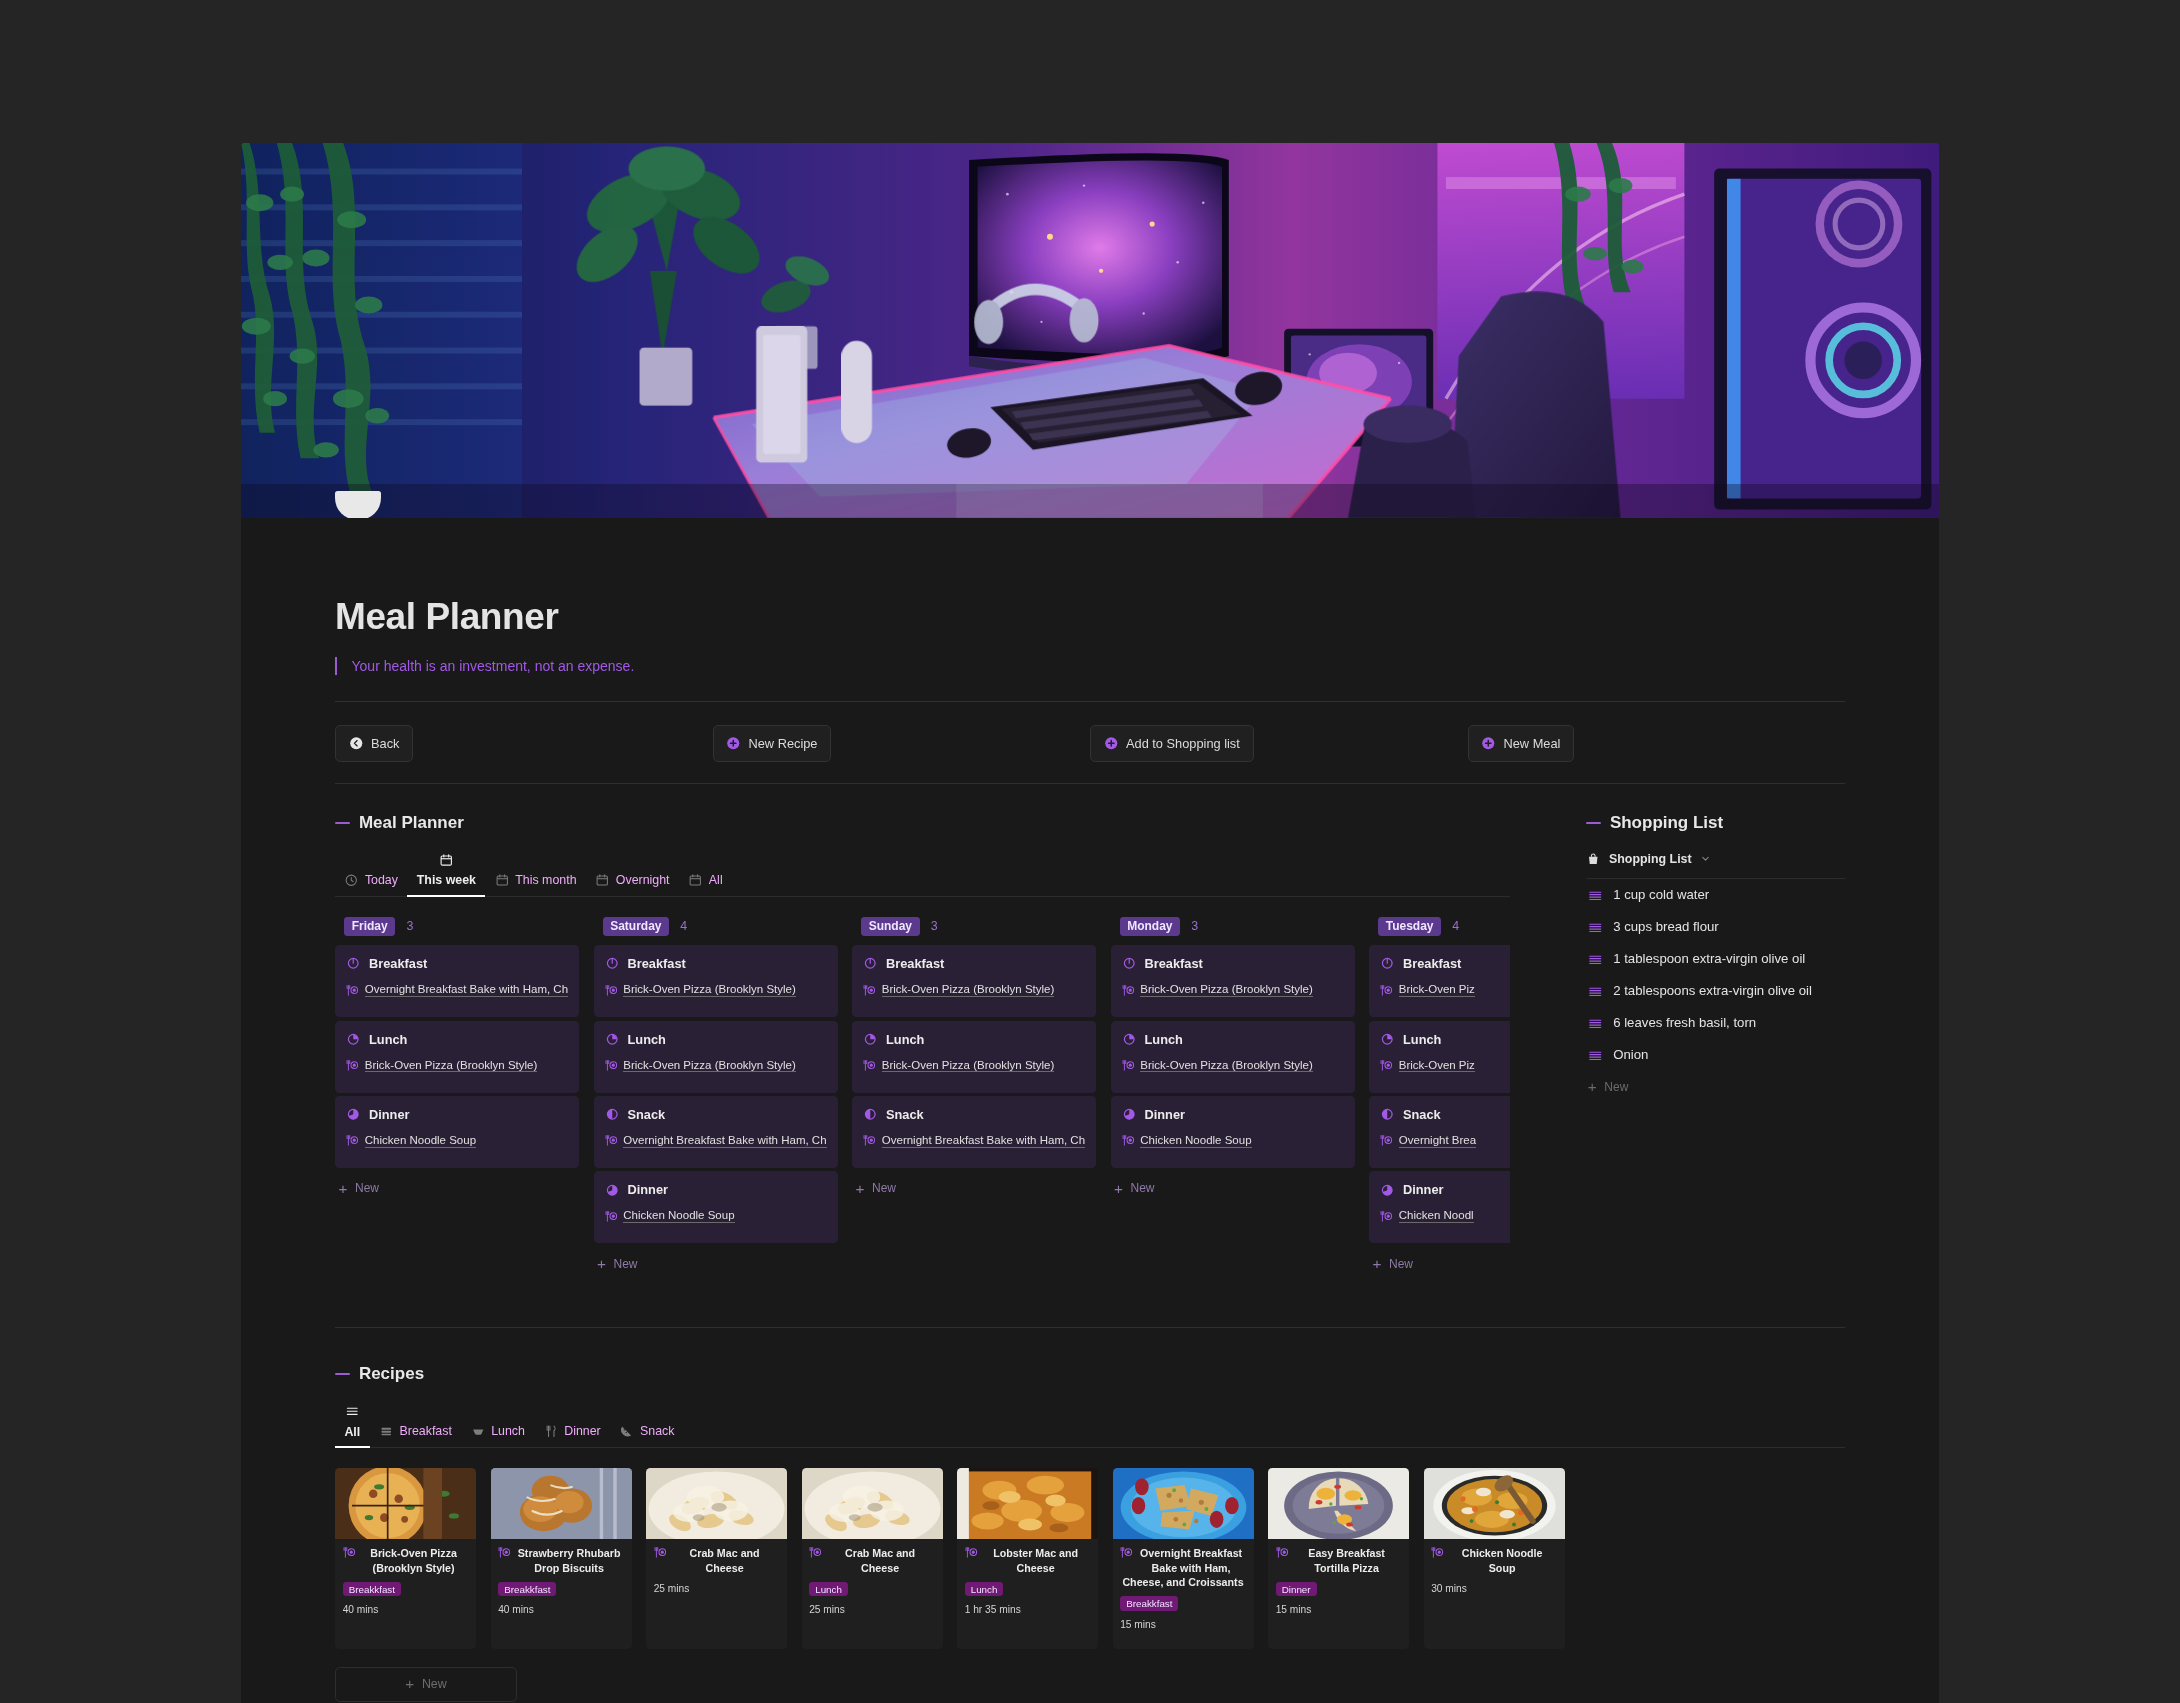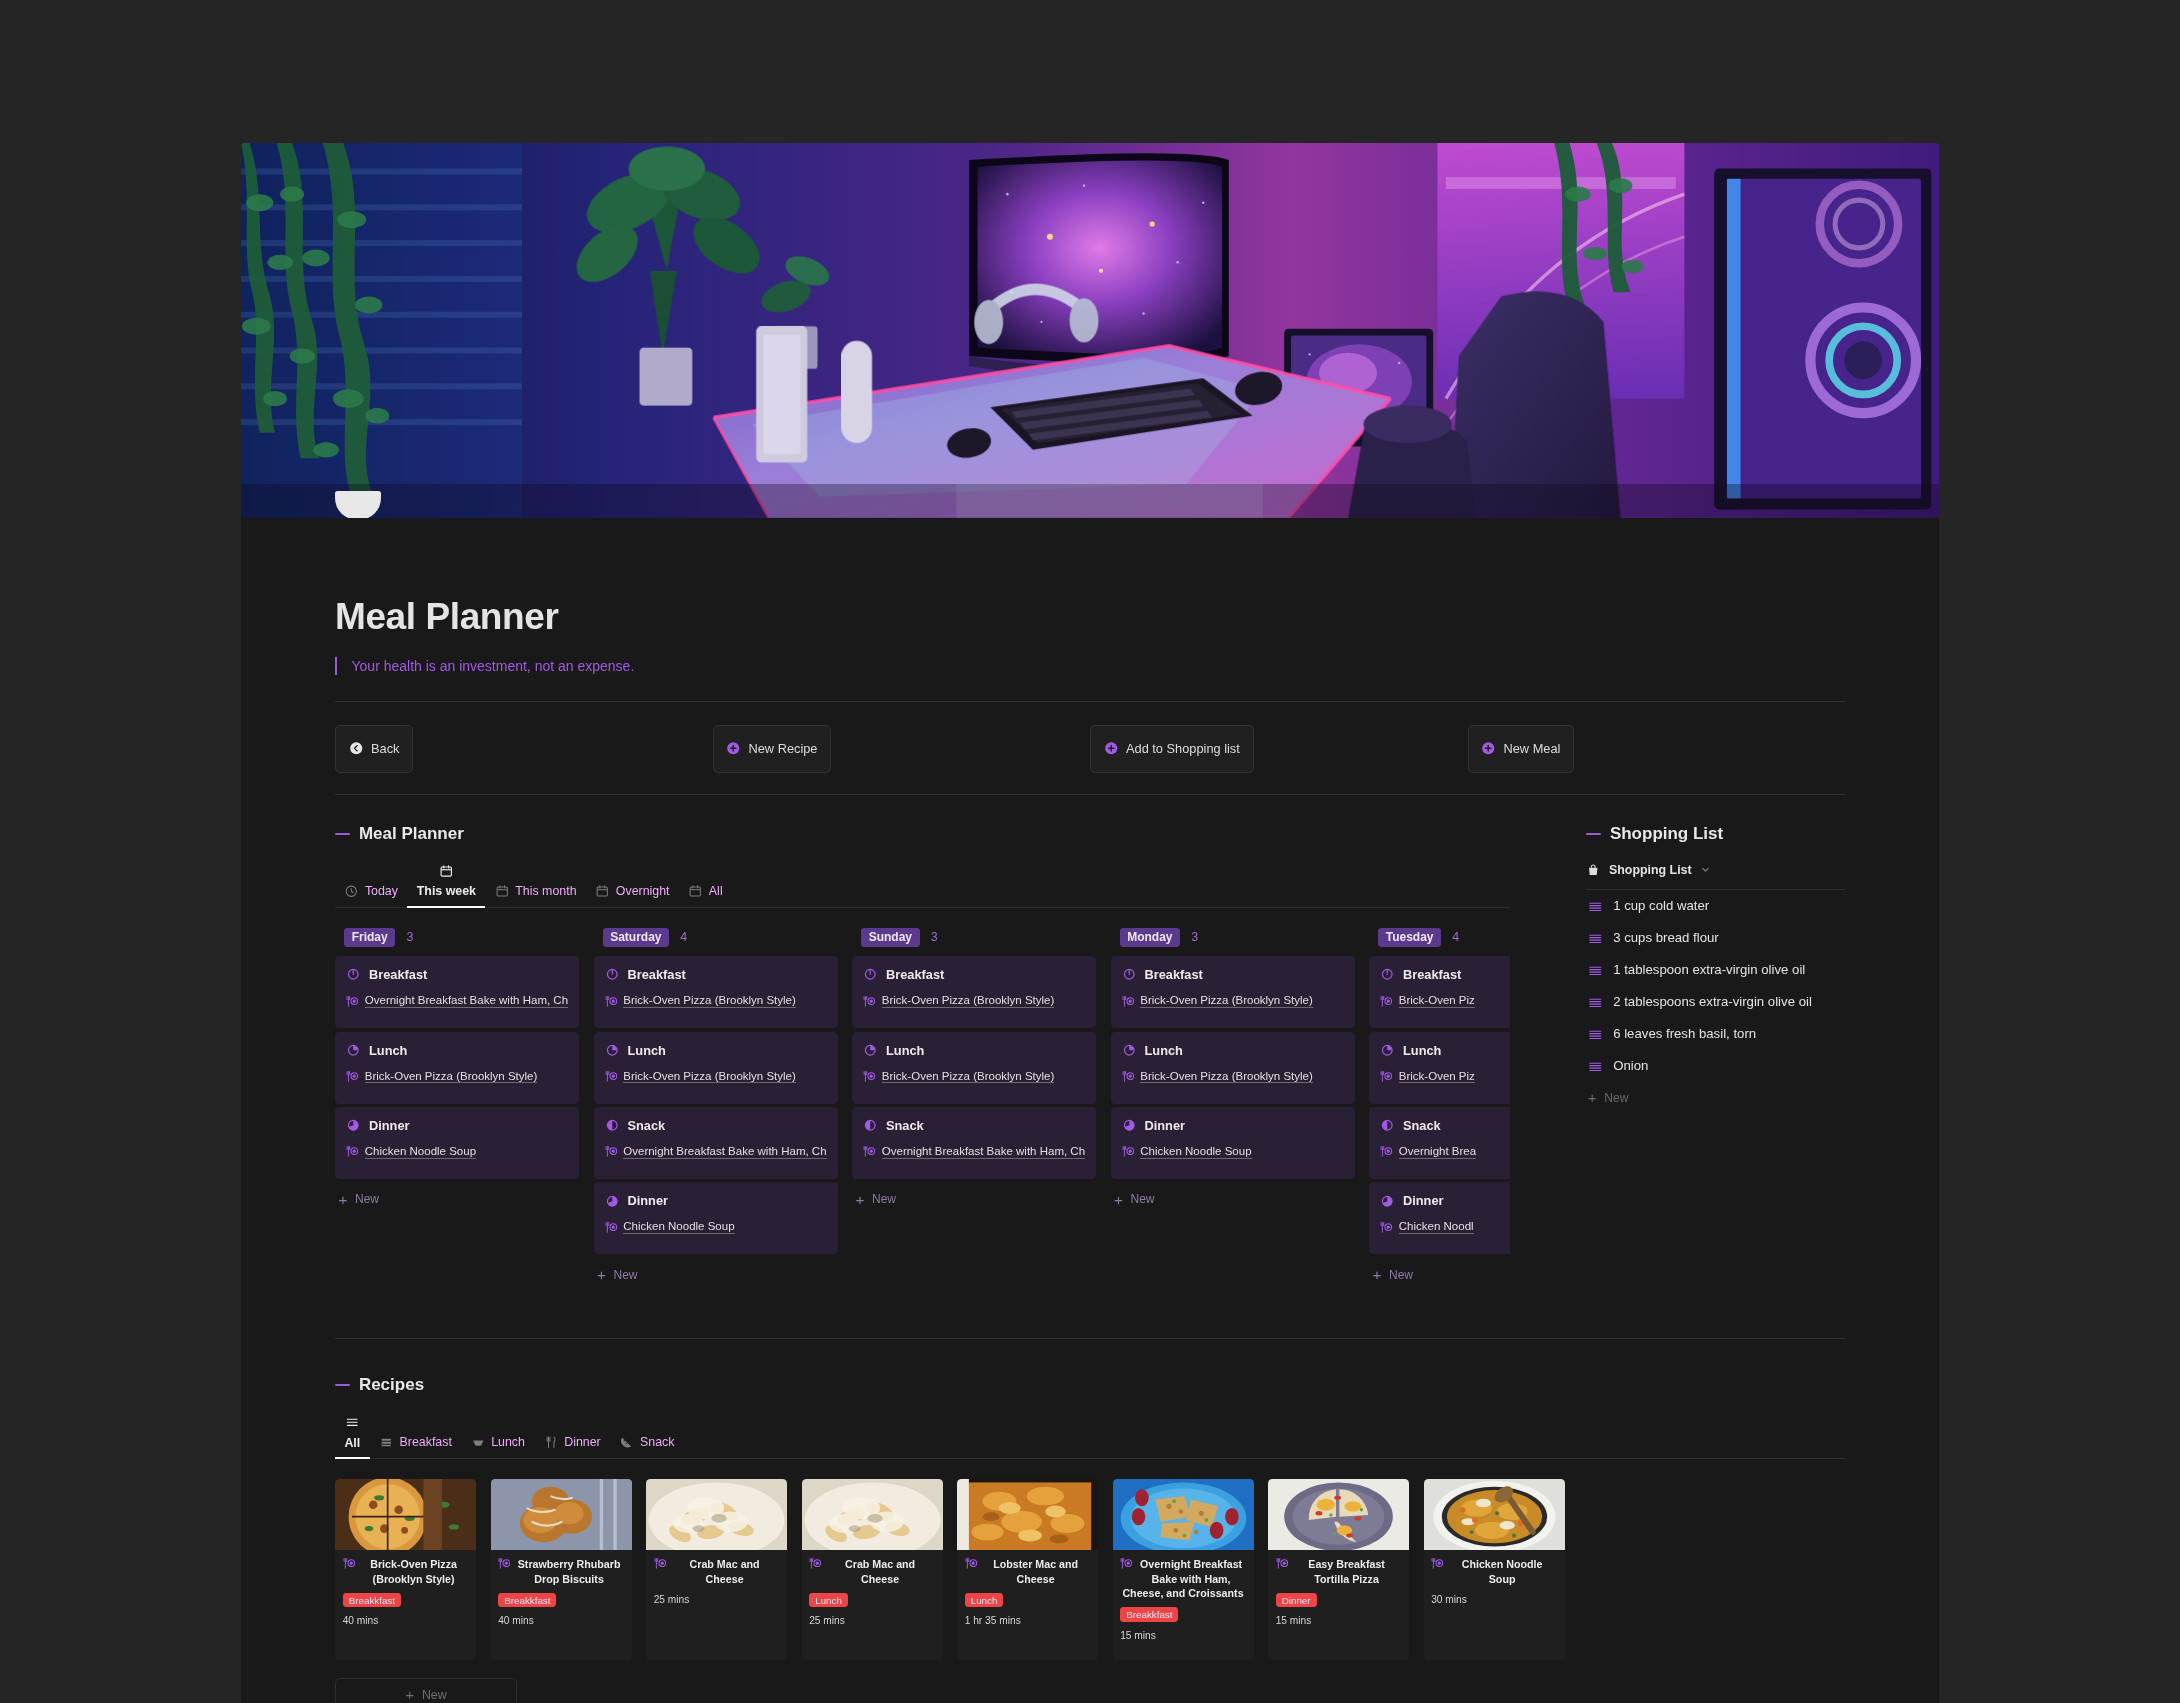--- a/index.html
+++ b/index.html
@@ -75,21 +75,21 @@
   
   .actionbar {
     display: flex;
     padding: 23px 0 21px 0;
   }
   .actionbar .slot { flex: 1; display: flex; }
   .btn {
     display: inline-flex;
     align-items: center;
     gap: 7.7px;
-    height: 48px;
+    height: 37px;
     padding: 0 12.8px;
     background: #202020;
     border: 0.9px solid #333;
     border-radius: 5.1px;
     color: #dcdcdc;
     font-size: 12.8px;
     white-space: nowrap;
   }
   .ico { width: 14.5px; height: 14.5px; flex: 0 0 14.5px; display:block; }
 
@@ -224,21 +224,21 @@
     font-size: 10.7px;
     font-weight: bold;
     color: #ececec;
     line-height: 1.35;
     text-align: center;
   }
   .rc-title .fi { float: left; margin-right: 3.4px; }
   .rc-tag {
     display: inline-block;
     margin-top: 6.8px;
-    background: #ef4444;
+    background: #701a75;
     color: #f0e6ff;
     font-size: 9.8px;
     padding: 1.7px 6px;
     border-radius: 3.4px;
   }
   .rc-time { margin-top: 7.7px; font-size: 10.2px; color: #d5d5d5; }
 
   .bottom-new {
     margin-top: 18px;
     width: 182px;

